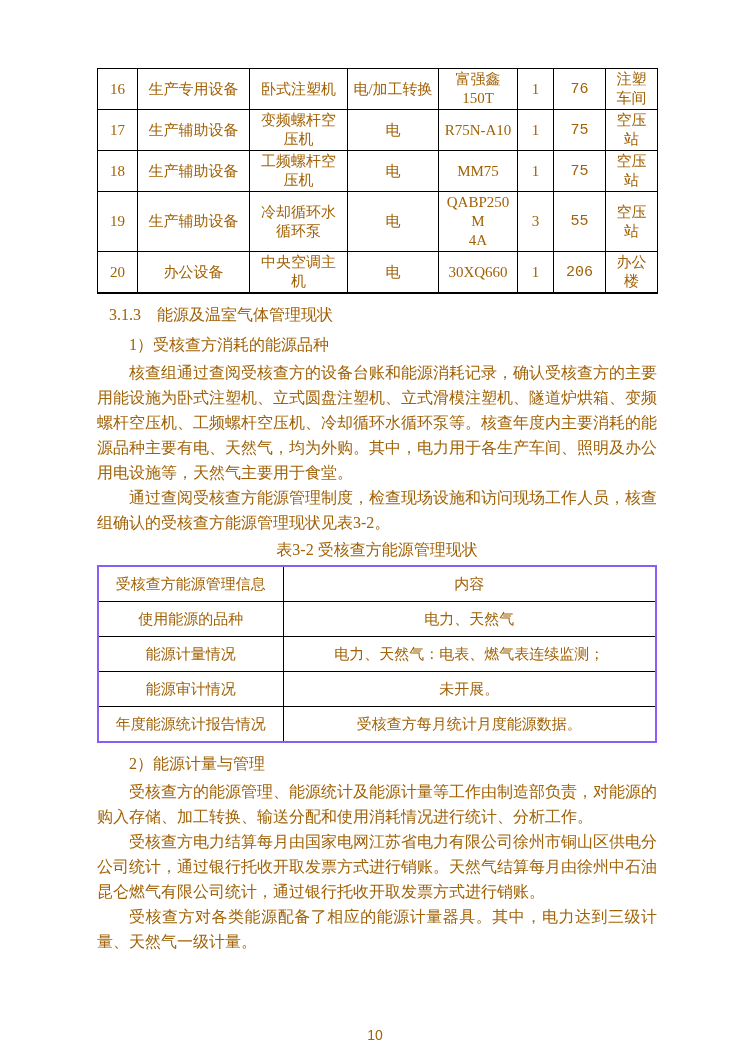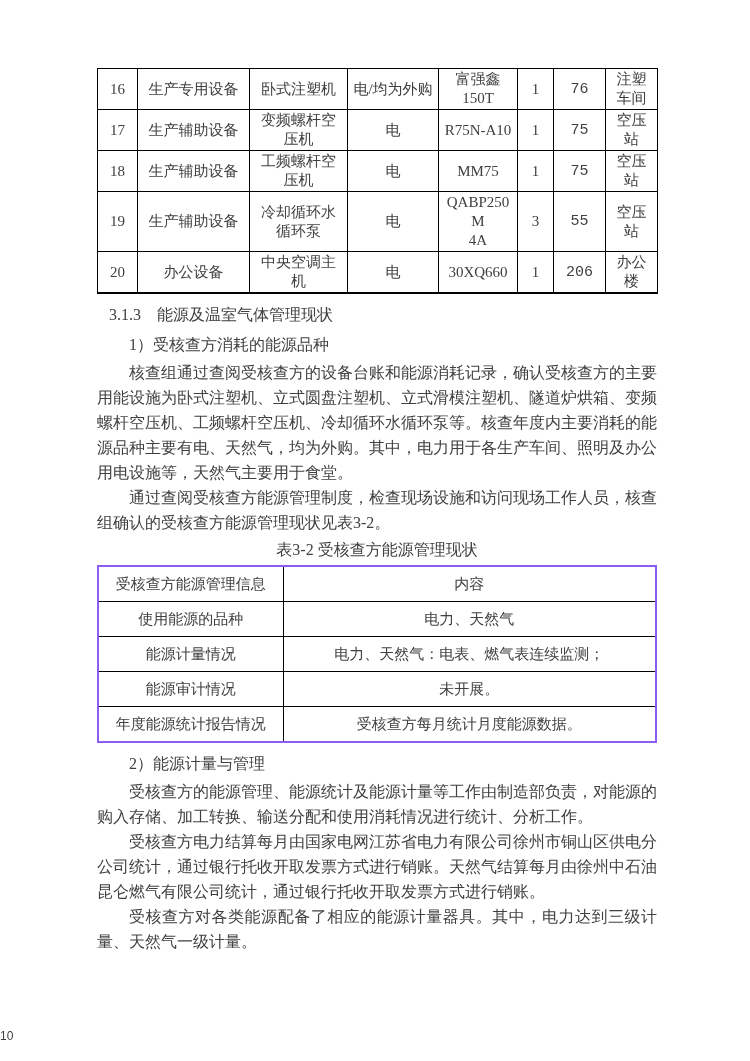--- a/index.html
+++ b/index.html
@@ -2,21 +2,21 @@
 <html><head>
 <meta charset="utf-8">
 <style>
   * { margin: 0; padding: 0; box-sizing: border-box; }
   html, body { background: #ffffff; }
   .page {
     position: relative;
     width: 750px;
     height: 1061px;
     background: #ffffff;
-    color: #404040;
+    color: #a16207;
     font-family: "Liberation Serif", "DejaVu Serif", serif;
     font-size: 16px;
     padding: 68px 93px 0 97px;
     overflow: hidden;
   }
   
   table.equip {
     width: 560px;
     border-collapse: collapse;
     table-layout: fixed;
@@ -79,36 +79,37 @@
     padding: 7px 4px;
   }
   .e-label { width: 158px; }
   .e-content { width: 318px; }
 
   .page-number {
     position: absolute;
     left: 0;
     right: 0;
     bottom: 18px;
-    font-size: 12px;
+    text-align: center;
+    font-size: 14px;
     font-family: "Liberation Sans", sans-serif;
   }
 </style>
 </head>
 <body>
 
 <div class="page">
 
   <table class="equip">
     <tbody>
       <tr>
         <td class="c-no">16</td>
         <td class="c-cat">生产专用设备</td>
         <td class="c-name">卧式注塑机</td>
-        <td class="c-energy">电/均为外购</td>
+        <td class="c-energy">电/加工转换</td>
         <td class="c-model">富强鑫
 150T</td>
         <td class="c-qty">1</td>
         <td class="c-pow">76</td>
         <td class="c-loc">注塑
 车间</td>
       </tr>
       <tr>
         <td class="c-no">17</td>
         <td class="c-cat">生产辅助设备</td>

